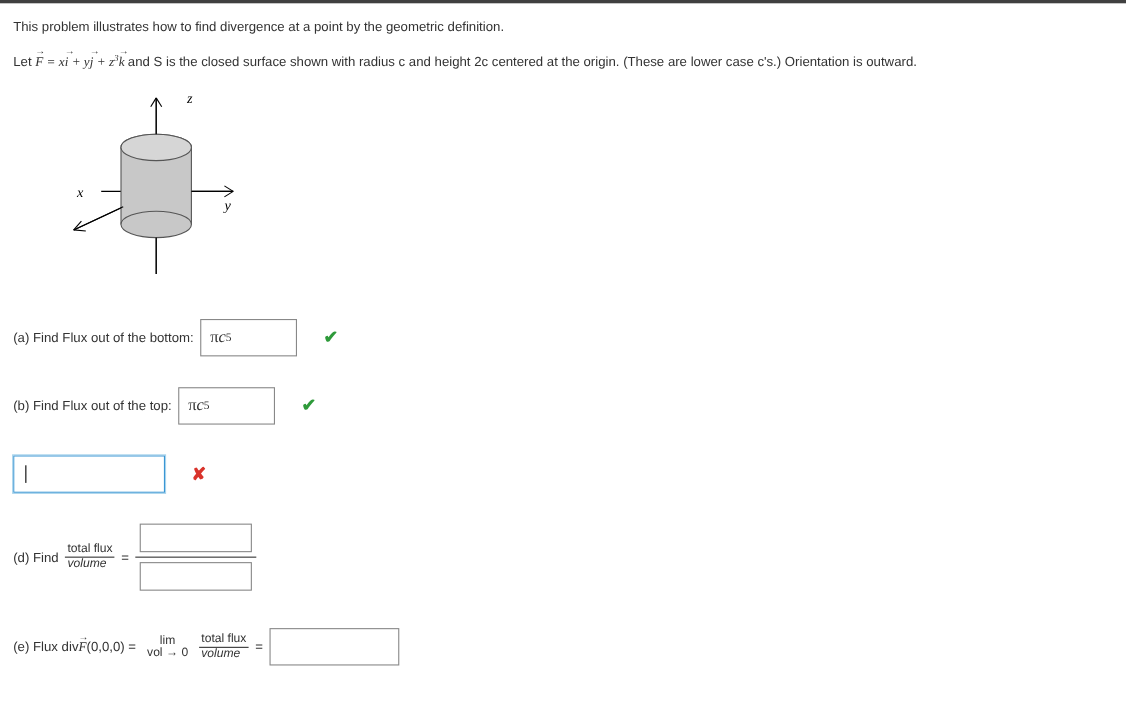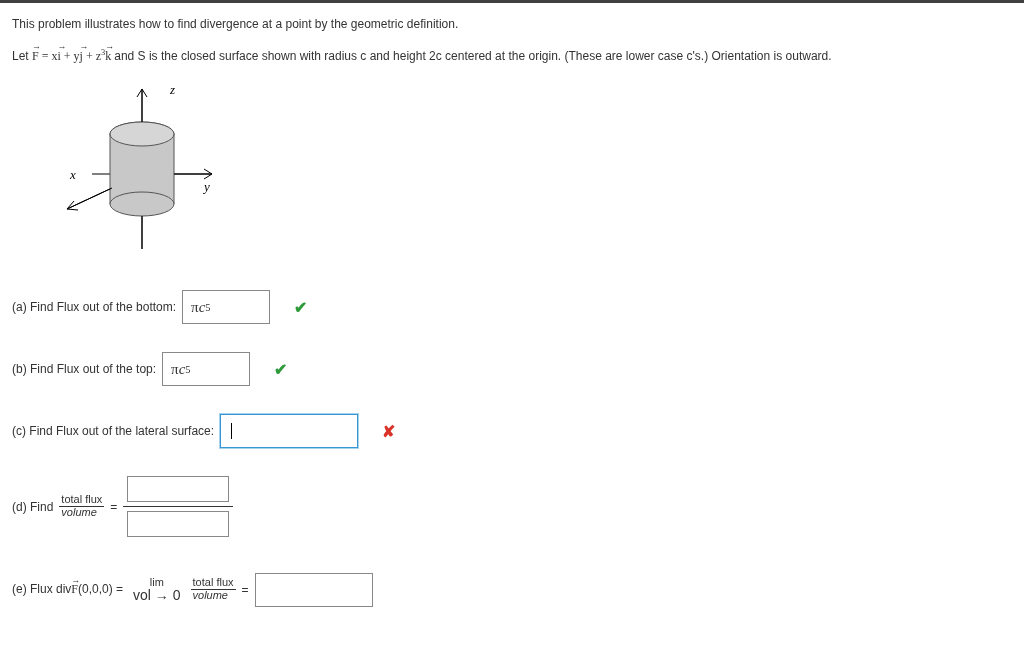--- a/index.html
+++ b/index.html
@@ -13,20 +13,21 @@
   .container {
     padding: 8px 12px;
     border-top: 3px solid #404040;
   }
   .problem-text {
     margin: 4px 0 14px 0;
     line-height: 1.5;
   }
   .math {
     font-family: "Times New Roman", serif;
+    font-style: italic;
   }
   .diagram {
     margin: 10px 0 20px 0;
   }
   .part {
     margin: 28px 0;
     display: flex;
     align-items: center;
     flex-wrap: wrap;
     gap: 6px;
@@ -111,21 +112,21 @@
   .lim {
     display: inline-flex;
     flex-direction: column;
     align-items: center;
     font-size: 11px;
     line-height: 1.0;
     vertical-align: middle;
     margin: 12px 4px;
   }
   .lim .under {
-    font-size: 14px;
+    font-size: 11px;
   }
 </style>
 </head>
 <body>
 
 <div class="container">
 
   <div class="problem-text">This problem illustrates how to find divergence at a point by the geometric definition.</div>
 
   <div class="problem-text">
@@ -182,21 +183,20 @@
     <span class="part-label">(b) Find Flux out of the top:</span>
     <span class="answer-box">
       <span style="font-style:normal;">π</span>
         <span style="font-style:italic;">c</span>
         <sup style="font-style:normal;">5</sup>
     </span>
     <span class="check">✔</span>
   </div>
 
   <div class="part">
-    <span class="part-label">(c) Find Flux out of the lateral surface:</span>
     <span class="answer-box active">
       <span style="border-left:1px solid #000; height:16px; margin-left:2px;"></span>
     </span>
     <span class="xmark">✘</span>
   </div>
 
   <div class="part">
     <span class="part-label">(d) Find </span>
     <span class="frac-text">
       <span class="num">total flux</span>

